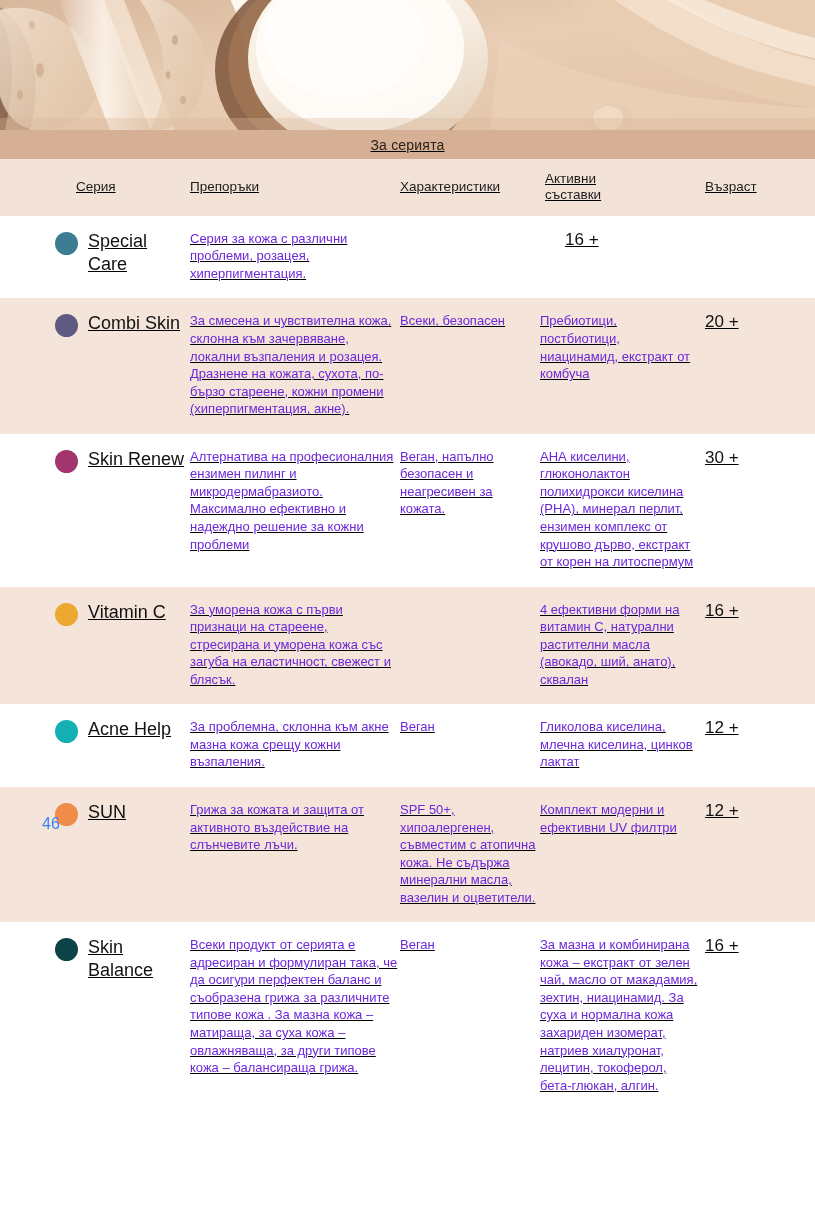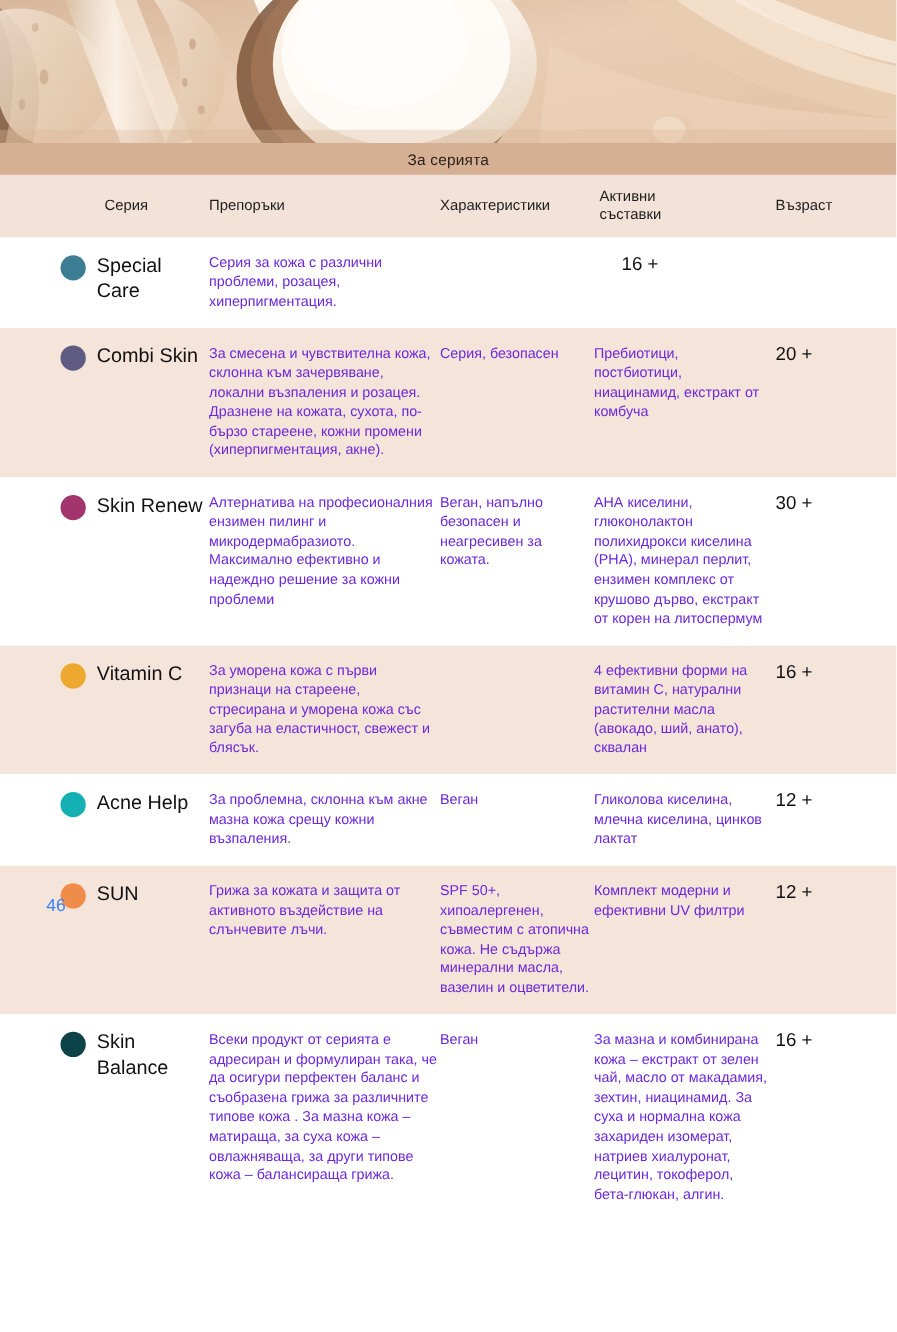--- a/index.html
+++ b/index.html
@@ -11,20 +11,21 @@
     background: #ffffff;
     font-family: "Liberation Sans", sans-serif;
     overflow: hidden;
   }
 
   .page {
     position: relative;
     width: 815px;
     height: 865px;
     background: #ffffff;
+    text-decoration: underline;
   }
 
   
   .hero {
     position: relative;
     width: 815px;
     height: 130px;
     overflow: hidden;
     background: #e3c4a8;
   }
@@ -59,21 +60,21 @@
     line-height: 1.18;
   }
 
   
   .c-series { width: 190px; padding-left: 55px; }
   .c-rec    { width: 210px; }
   .c-char   { width: 140px; }
   .c-ing    { width: 160px; }
   .c-age    { width: 115px; }
 
-  .col-head .c-series { padding-left: 95px; }
+  .col-head .c-series { padding-left: 76px; }
   .col-head .c-rec    { padding-left: 0px; }
   .col-head .c-char   { width: 145px; }
   .col-head .c-ing    { width: 155px; }
   .col-head .c-age    { text-align: left; padding-left: 5px; }
 
   
   .rows { width: 815px; background: #ffffff; }
 
   .row {
     display: flex;
@@ -220,21 +221,21 @@
         <div class="cell c-rec">Серия за кожа с различни проблеми, розацея, хиперпигментация.</div>
         <div class="cell c-ing"></div>
         <div class="age-cell">16 +</div>
       </div>
       <div class="row alt">
         <div class="series-cell">
           <span class="dot" style="background: rgb(95, 90, 129);"></span>
           <span class="series-name">Combi Skin</span>
         </div>
         <div class="cell c-rec">За смесена и чувствителна кожа, склонна към зачервяване, локални възпаления и розацея. Дразнене на кожата, сухота, по-бързо стареене, кожни промени (хиперпигментация, акне).</div>
-        <div class="cell c-char">Серия, безопасен</div>
+        <div class="cell c-char">Всеки, безопасен</div>
         <div class="cell c-ing">Пребиотици, постбиотици, ниацинамид, екстракт от комбуча</div>
         <div class="age-cell">20 +</div>
       </div>
       <div class="row">
         <div class="series-cell">
           <span class="dot" style="background: rgb(163, 53, 110);"></span>
           <span class="series-name">Skin Renew</span>
         </div>
         <div class="cell c-rec">Алтернатива на професионалния ензимен пилинг и микродермабразиото. Максимално ефективно и надеждно решение за кожни проблеми</div>
         <div class="cell c-char">Веган, напълно безопасен и неагресивен за кожата.</div>

